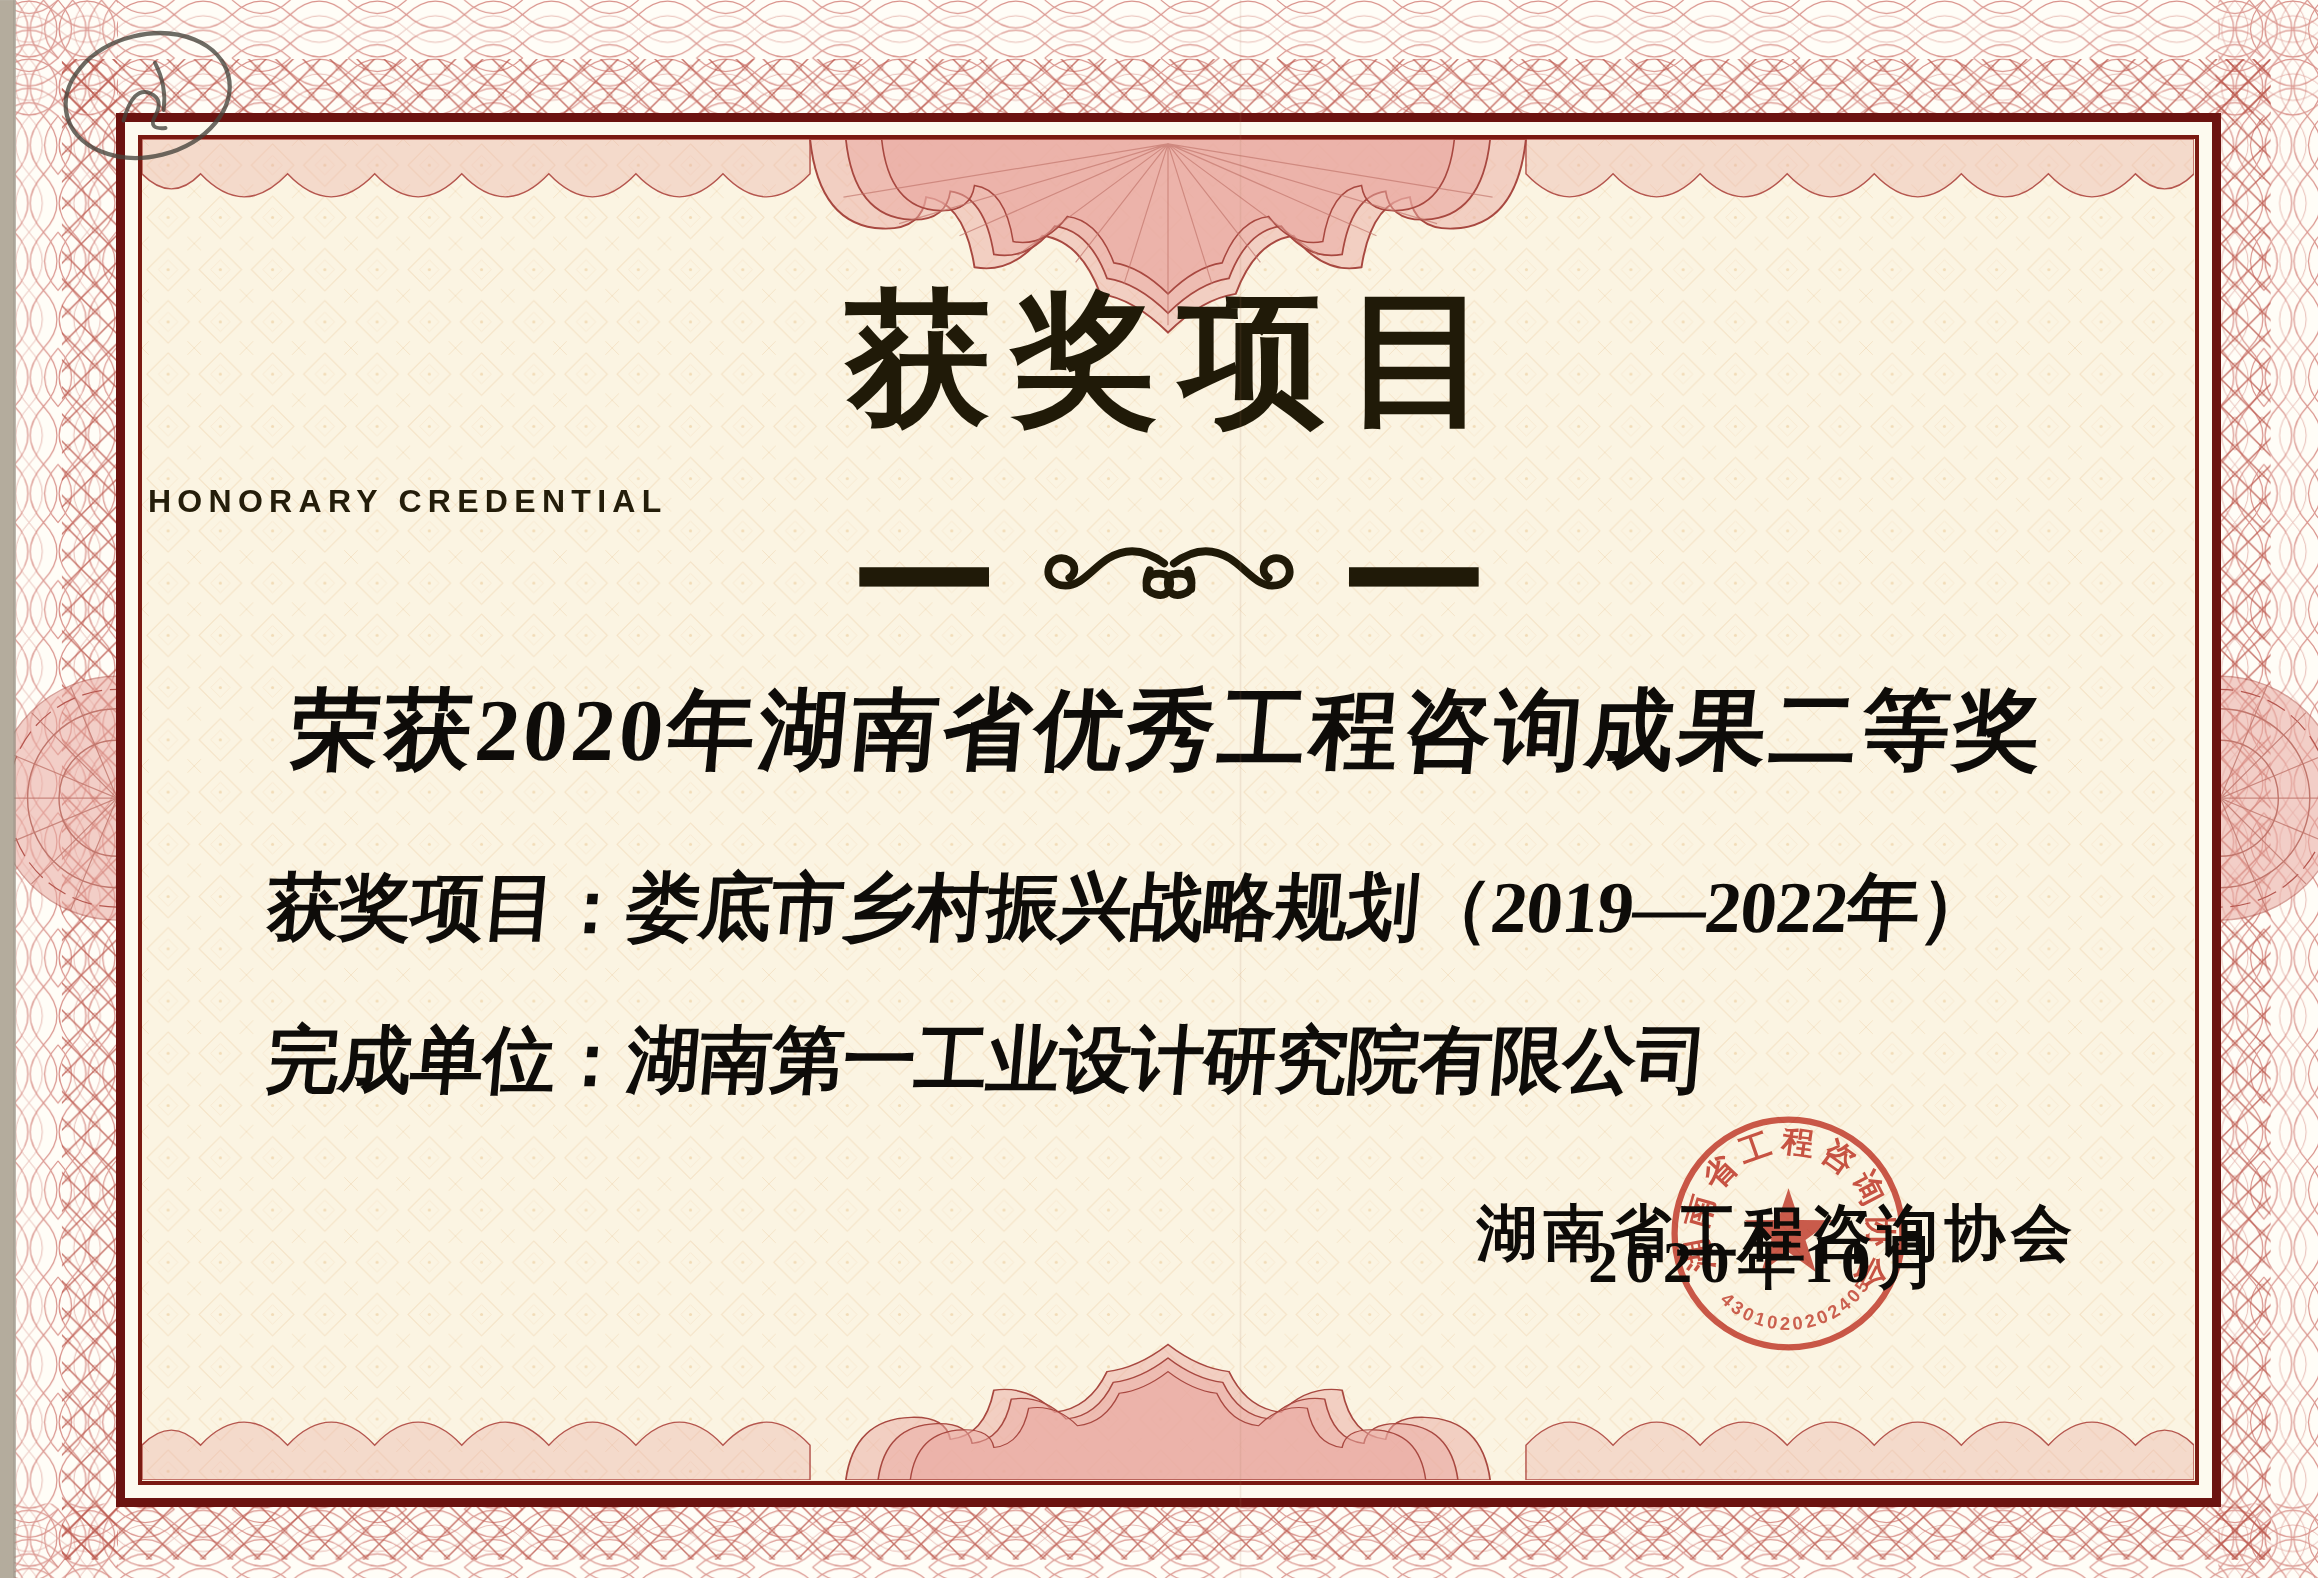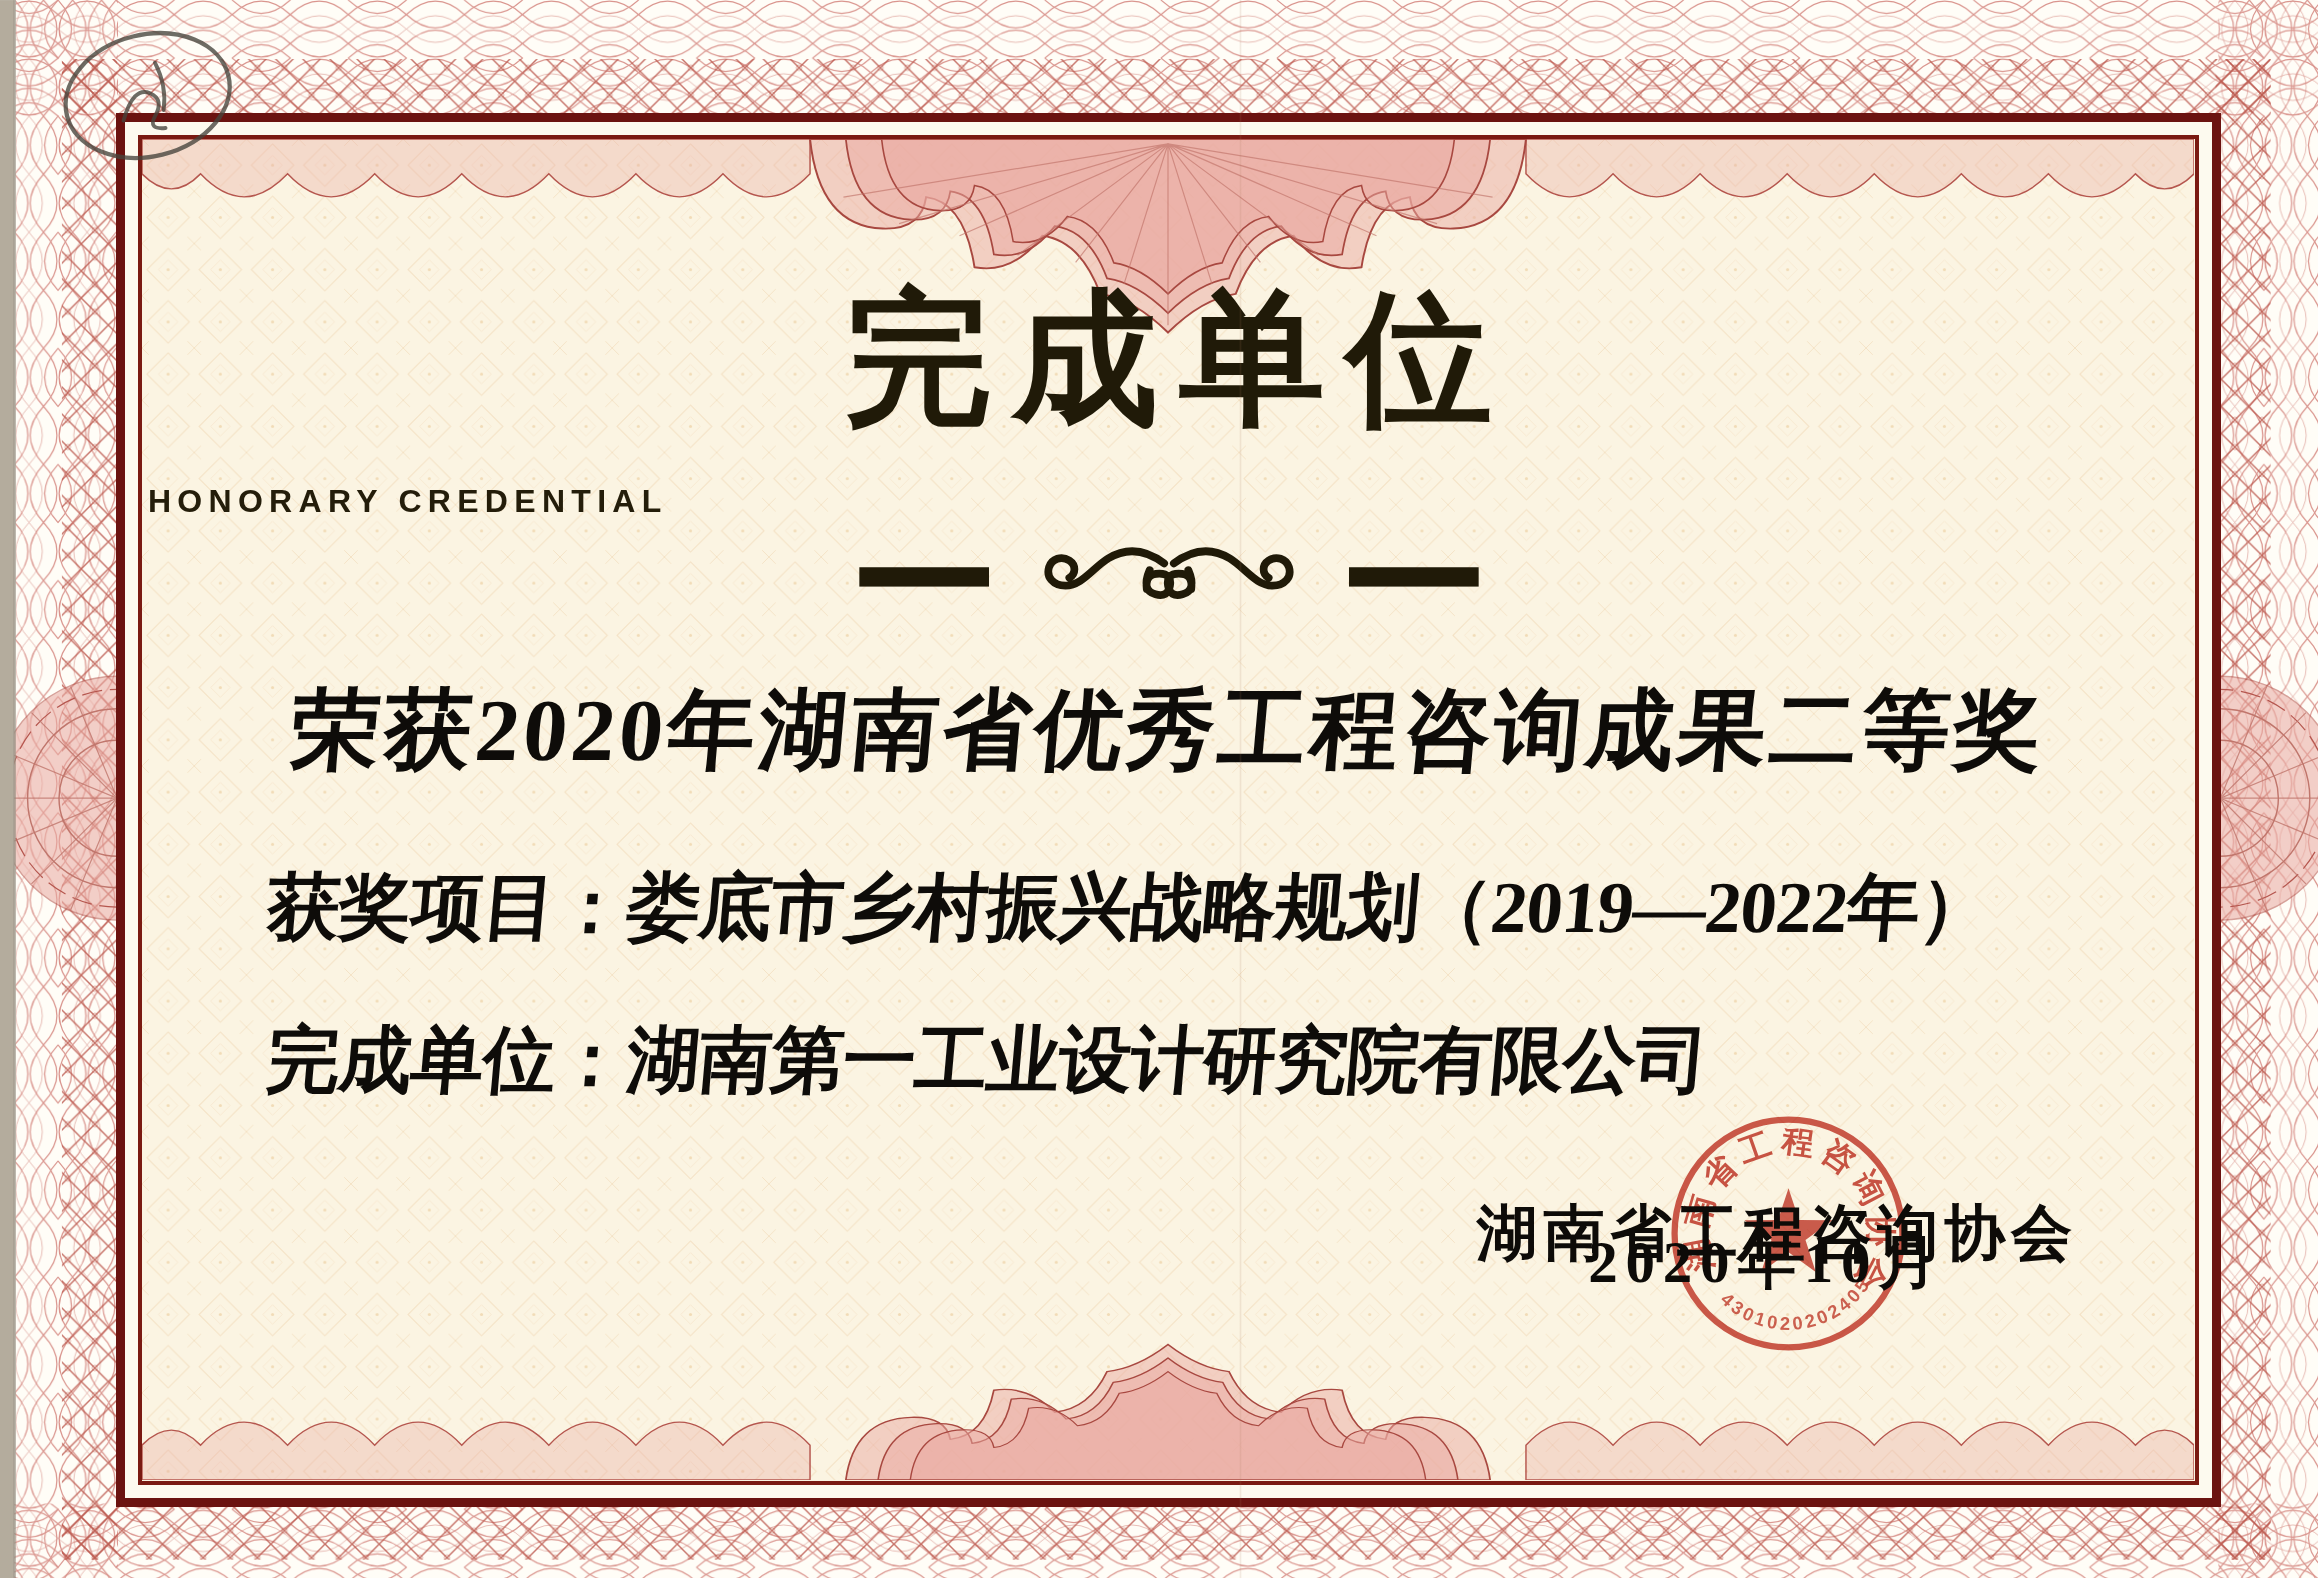--- a/index.html
+++ b/index.html
@@ -164,21 +164,21 @@
         <circle cx="260" cy="260" r="236" fill="none" stroke="#c23a2c" stroke-width="13" opacity=".9"></circle>
         <polygon points="260,166 281.7,232.1 351.3,232.3 295.2,273.4 316.4,339.7 260,299 203.6,339.7 224.8,273.4 168.7,232.3 238.3,232.1" fill="#c23a2c" opacity=".88"></polygon>
         <text font-family="Liberation Serif,serif" font-size="66" font-weight="700" fill="#c23a2c" opacity=".92" letter-spacing="14">
           <textPath href="#ringArc" startOffset="4%">湖南省工程咨询协会</textPath>
         </text>
         <text font-family="Liberation Sans,sans-serif" font-size="38" font-weight="700" fill="#c23a2c" opacity=".85" letter-spacing="7">
           <textPath href="#serArc" startOffset="12%">4301020202405</textPath>
         </text>
       </svg>
 
-      <div class="txt title">完成单位</div>
+      <div class="txt title">获奖项目</div>
       <div class="txt subtitle">HONORARY CREDENTIAL</div>
 
       <svg class="divider-svg" width="629" height="73" viewBox="0 0 1300 150">
         <rect x="10" y="60" width="268" height="40" fill="#201a08"></rect>
         <rect x="1022" y="60" width="268" height="40" fill="#201a08"></rect>
         <g stroke="#201a08" stroke-width="16" fill="none" stroke-linecap="round">
           <path d="M640,52 C600,22 560,20 524,42 C492,62 470,98 436,98 C410,98 396,80 402,60 C408,42 428,36 444,46 C458,55 458,74 444,82"></path>
           <path d="M660,52 C700,22 740,20 776,42 C808,62 830,98 864,98 C890,98 904,80 898,60 C892,42 872,36 856,46 C842,55 842,74 856,82"></path>
           <path d="M610,66 q-18,42 12,50 q26,7 30,-18 q4,-25 -22,-25 q-30,0 -26,32"></path>
           <path d="M690,66 q18,42 -12,50 q-26,7 -30,-18 q-4,-25 22,-25 q30,0 26,32"></path>

